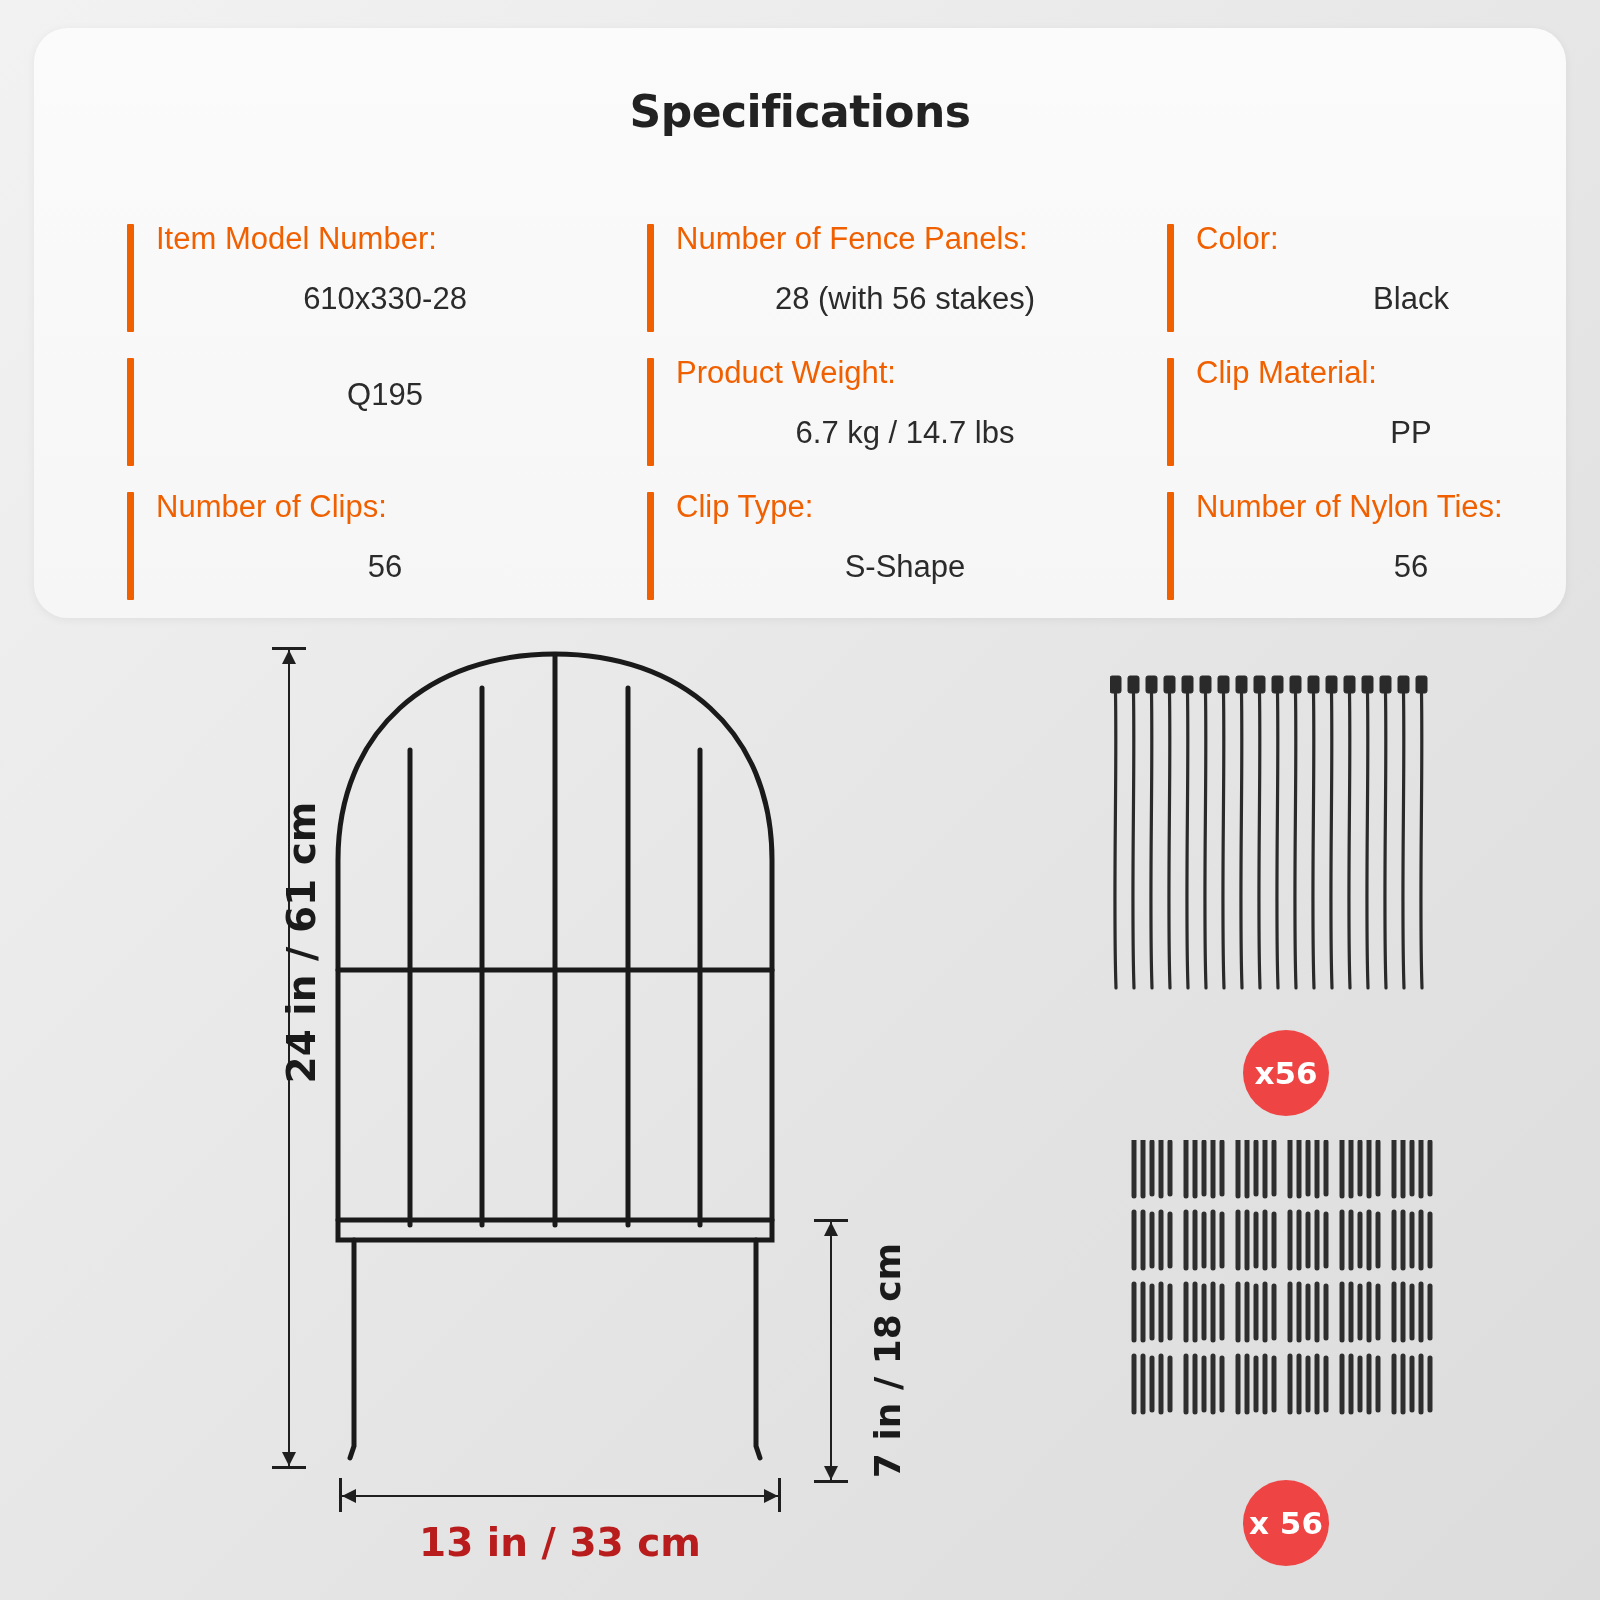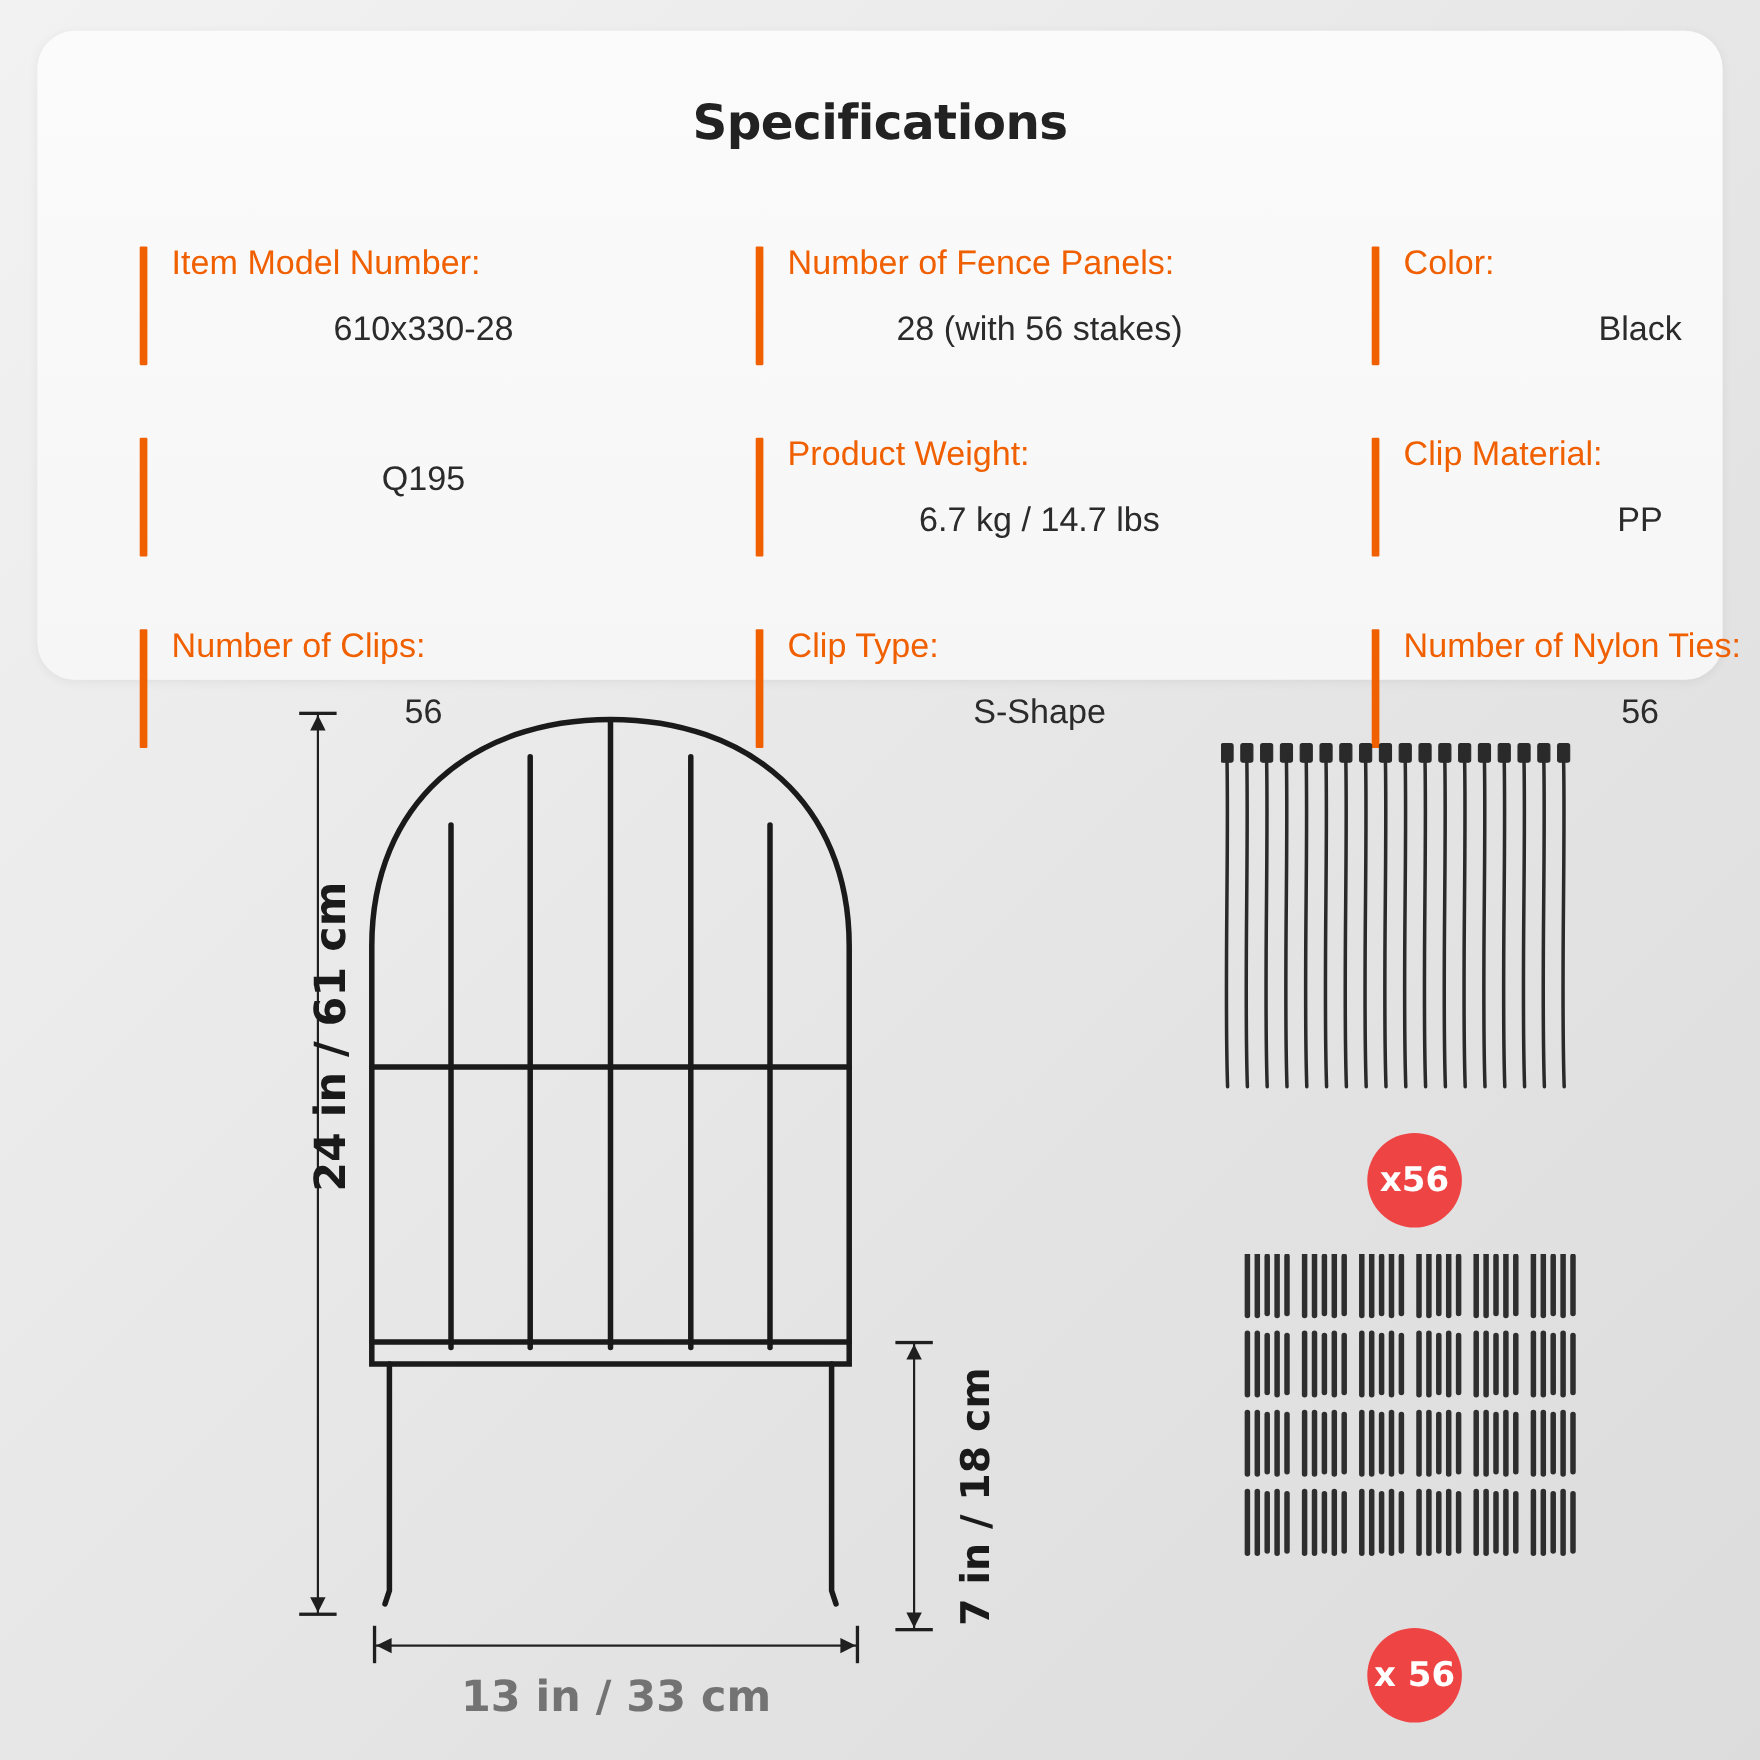--- a/index.html
+++ b/index.html
@@ -39,21 +39,20 @@
   .spec-grid {
     position: absolute;
     top: 190px;
     left: 0;
     width: 100%;
     display: grid;
     grid-template-columns: 520px 520px 492px;
     grid-template-rows: 134px 134px 134px;
     padding-left: 60px;
     box-sizing: border-box;
-    gap: 40px;
   }
   .spec-item {
     position: relative;
     padding-left: 30px;
   }
   .spec-item::before {
     content: "";
     position: absolute;
     left: 33px;
     top: 6px;
@@ -182,21 +181,21 @@
     border-left: 14px solid #1f1f1f;
   }
   .dim-h-label {
     position: absolute;
     left: 340px;
     top: 900px;
     width: 440px;
     text-align: center;
     font-size: 39px;
     font-weight: bold;
-    color: #737373;
+    color: #b91c1c;
     font-family: "DejaVu Sans", sans-serif;
   }
 
   
   .dim-s {
     position: absolute;
     left: 830px;
     top: 600px;
     width: 2px;
     height: 262px;

